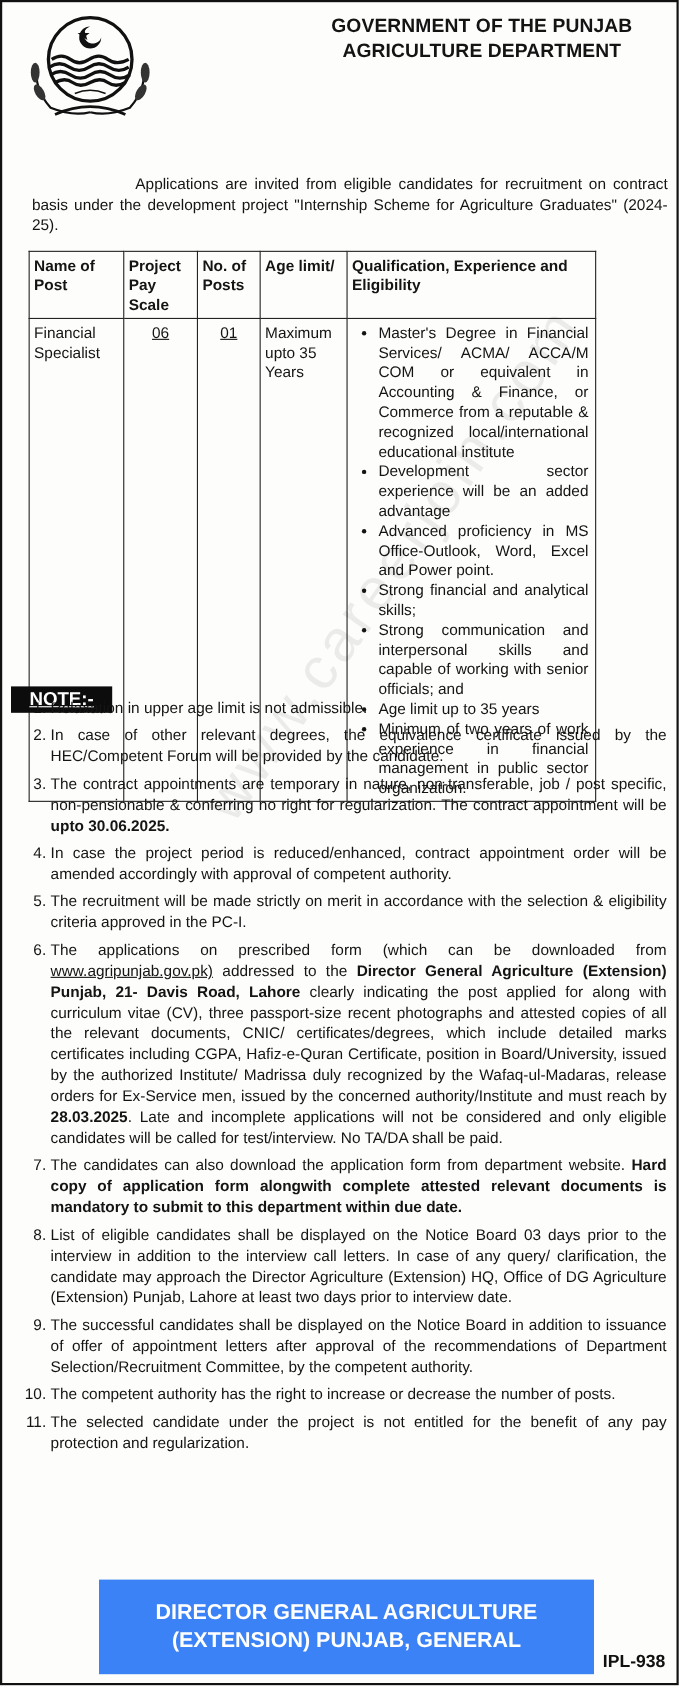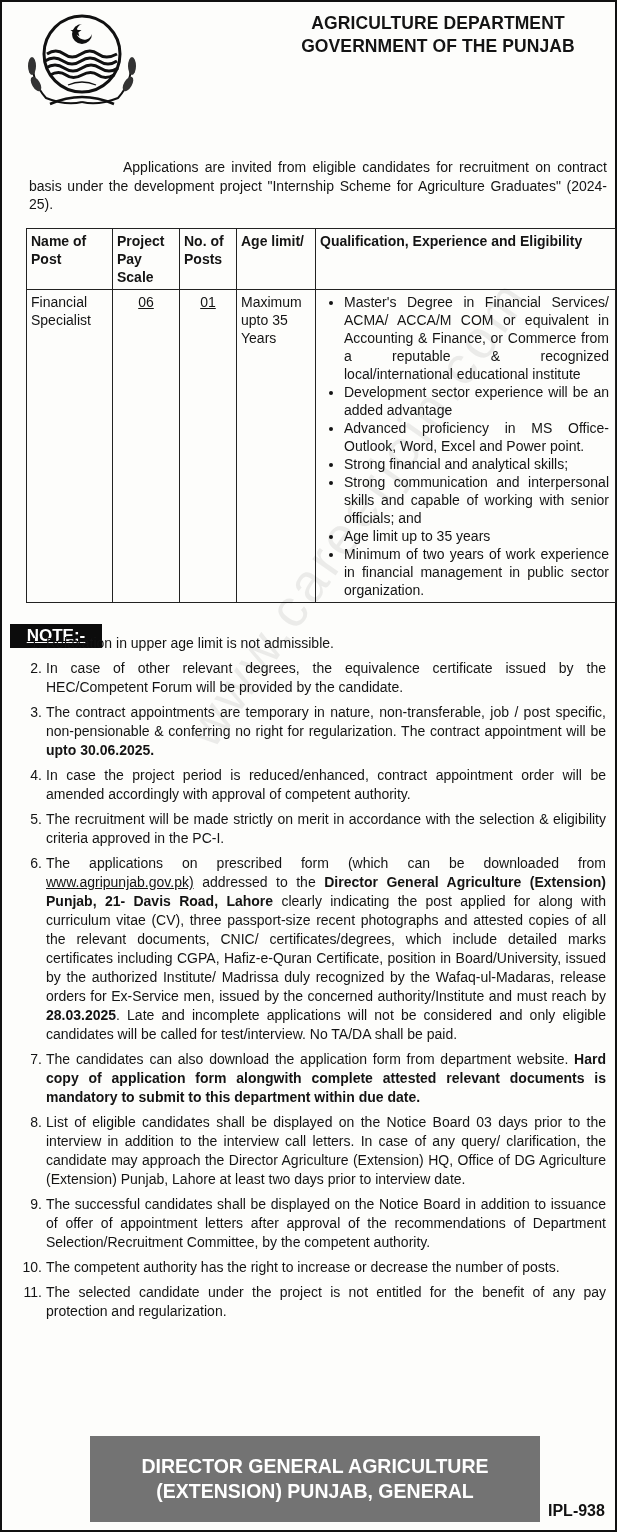--- a/index.html
+++ b/index.html
@@ -25,21 +25,21 @@
     display: flex; align-items: center; justify-content: center;
     letter-spacing: 0.3px;
   }
   .intro {
     position: absolute; left: 27px; top: 156px; width: 578px;
     font-size: 14px; line-height: 18.5px; text-align: justify;
   }
   .intro .indent { display: inline-block; width: 94px; }
 
   table.posts {
-    position: absolute; left: 24px; top: 226px; width: 590px;
+    position: absolute; left: 24px; top: 226px; width: 516px;
     border-collapse: collapse; font-size: 14px; line-height: 18px;
     table-layout: fixed;
   }
   table.posts th, table.posts td {
     border: 1.5px solid #222; vertical-align: top; padding: 3px 4px;
   }
   table.posts th { font-weight: bold; text-align: left; height: 48px; }
   table.posts td { height: 306px; margin-left: 16px; }
   .c1 { width: 77px; } .c2 { width: 58px; } .c3 { width: 48px; } .c4 { width: 70px; }
   .center { text-align: center; text-decoration: underline; }
@@ -57,21 +57,21 @@
     position: absolute; left: 14px; top: 632px; width: 590px;
     margin: 0; padding: 0; list-style: none; font-size: 14px; line-height: 19px;
   }
   ol.notes li { position: relative; padding-left: 30px; margin-bottom: 6px; text-align: justify; }
   ol.notes li .num { position: absolute; left: 0; top: 0; width: 26px; text-align: right; }
   ol.notes b { font-weight: bold; }
   ol.notes a { color: #141414; text-decoration: underline; }
 
   .footer-banner {
     position: absolute; left: 88px; top: 1434px; width: 450px; height: 86px;
-    background: #737373; color: #fff; font-weight: bold; font-size: 19.5px;
+    background: #3b82f6; color: #fff; font-weight: bold; font-size: 19.5px;
     line-height: 25px; text-align: center;
     display: flex; flex-direction: column; justify-content: center;
   }
   .ipl { position: absolute; left: 546px; top: 1500px; font-size: 16px; font-weight: bold; color: #111; }
 
   .watermark {
     position: absolute; left: 170px; top: 720px;
     font-size: 54px; font-family: "Liberation Sans", sans-serif;
     color: rgba(0,0,0,0.07); transform: rotate(-55deg); transform-origin: left top;
     white-space: nowrap; pointer-events: none; letter-spacing: 4px;
@@ -94,22 +94,22 @@
     <path d="M14 50 q-4 20 12 38 q20 8 36 4" fill="none" stroke="#111" stroke-width="2"></path>
     <path d="M110 50 q4 20 -12 38 q-20 8 -36 4" fill="none" stroke="#111" stroke-width="2"></path>
     <ellipse cx="12" cy="56" rx="4" ry="9" fill="#333"></ellipse>
     <ellipse cx="112" cy="56" rx="4" ry="9" fill="#333"></ellipse>
     <ellipse cx="16" cy="74" rx="4" ry="8" fill="#333" transform="rotate(-30 16 74)"></ellipse>
     <ellipse cx="108" cy="74" rx="4" ry="8" fill="#333" transform="rotate(30 108 74)"></ellipse>
     <path d="M30 94 q32 -14 64 0" fill="none" stroke="#111" stroke-width="2.5"></path>
   </svg>
 
   <div class="header-title">
+    <div>GOVERNMENT OF THE PUNJAB</div>
     <div>AGRICULTURE DEPARTMENT</div>
-    <div>GOVERNMENT OF THE PUNJAB</div>
   </div>
 
 
   <div class="intro"><span class="indent"></span><span>Applications are invited from eligible candidates for recruitment on contract basis under the development project "Internship Scheme for Agriculture Graduates" (2024-25).</span></div>
 
   <table class="posts">
     <thead>
       <tr>
         <th class="c1">Name of Post</th>
         <th class="c2">Project Pay Scale</th>

